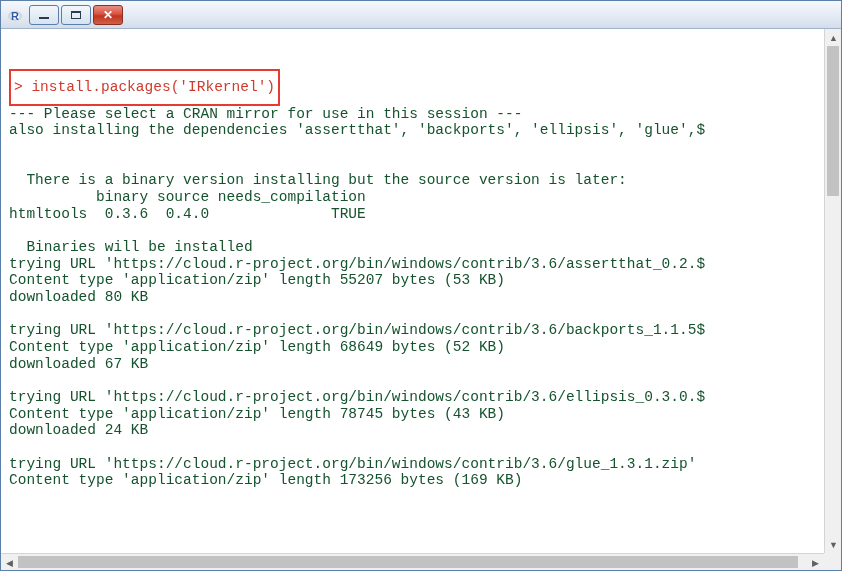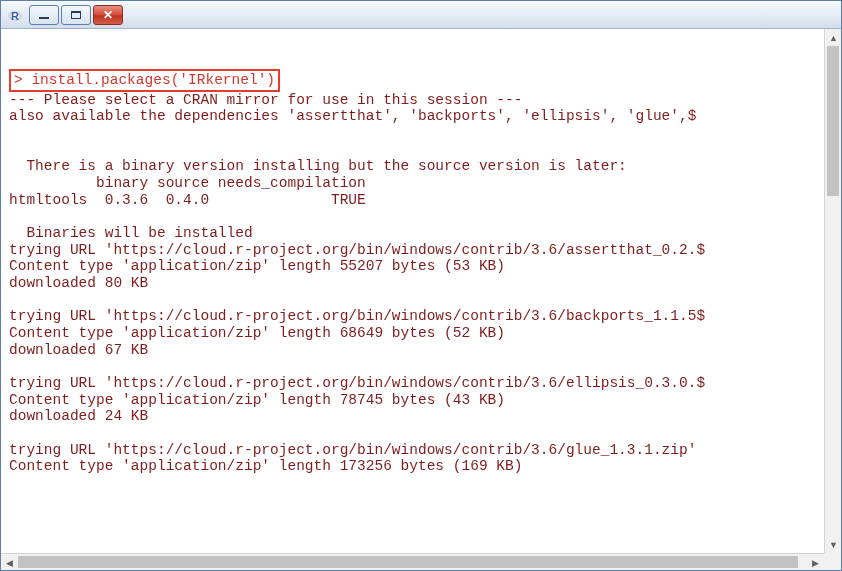--- a/index.html
+++ b/index.html
@@ -97,21 +97,21 @@
       padding: 8px 8px;
       font-family: "Courier New", monospace;
       font-size: 14.5px;
       line-height: 1.15;
       color: #1d4fbf;
       white-space: pre;
       overflow: hidden;
     }
     .highlight-box {
       border: 2px solid #e63b2e;
-      padding: 1px 3px;
+      padding: 8px 3px;
       display: inline-block;
       color: #d03a2e;
     }
     .cmd-line {
       color: #d03a2e;
     }
     .scrollbar-v {
       position: absolute;
       right: 0;
       top: 0;
@@ -177,21 +177,21 @@
     }
     .corner {
       position: absolute;
       right: 0;
       bottom: 0;
       width: 17px;
       height: 17px;
       background: #f0f0f0;
     }
     .output-line {
-      color: #7f1d1d;
+      color: #14532d;
     }
     .spacer-line {
       height: 16px;
     }
   </style>
 </head>
 <body>
 
 <div class="window">
   <div class="titlebar">
@@ -211,21 +211,21 @@
         </div>
       <div class="win-btn close">
           <span class="x-glyph">✕</span>
         </div>
     </div>
   </div>
 
   <div class="content-wrap">
     <div class="console"><div class="spacer-line"></div><div class="spacer-line"></div><span class="highlight-box"><span class="cmd-line">&gt; </span><span class="cmd-line">install.packages('IRkernel')</span></span>
 <span class="output-line">--- Please select a CRAN mirror for use in this session ---</span>
-<span class="output-line">also available the dependencies 'assertthat', 'backports', 'ellipsis', 'glue',$</span>
+<span class="output-line">also installing the dependencies 'assertthat', 'backports', 'ellipsis', 'glue',$</span>
 <span class="output-line"></span>
 <span class="output-line"></span>
 <span class="output-line">  There is a binary version installing but the source version is later:</span>
 <span class="output-line">          binary source needs_compilation</span>
 <span class="output-line">htmltools  0.3.6  0.4.0              TRUE</span>
 <span class="output-line"></span>
 <span class="output-line">  Binaries will be installed</span>
 <span class="output-line">trying URL 'https://cloud.r-project.org/bin/windows/contrib/3.6/assertthat_0.2.$</span>
 <span class="output-line">Content type 'application/zip' length 55207 bytes (53 KB)</span>
 <span class="output-line">downloaded 80 KB</span>

